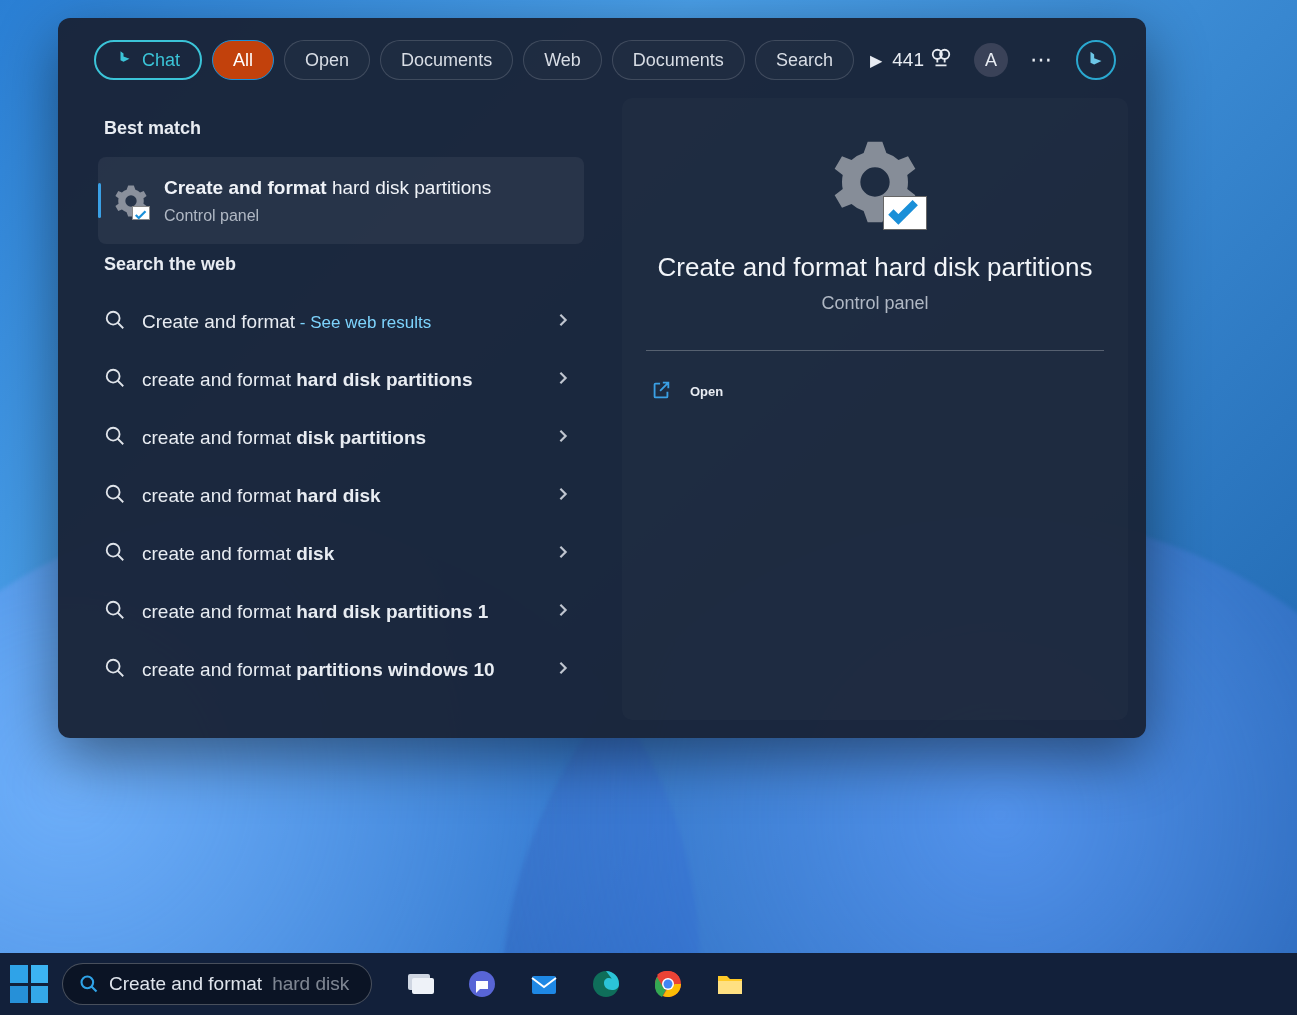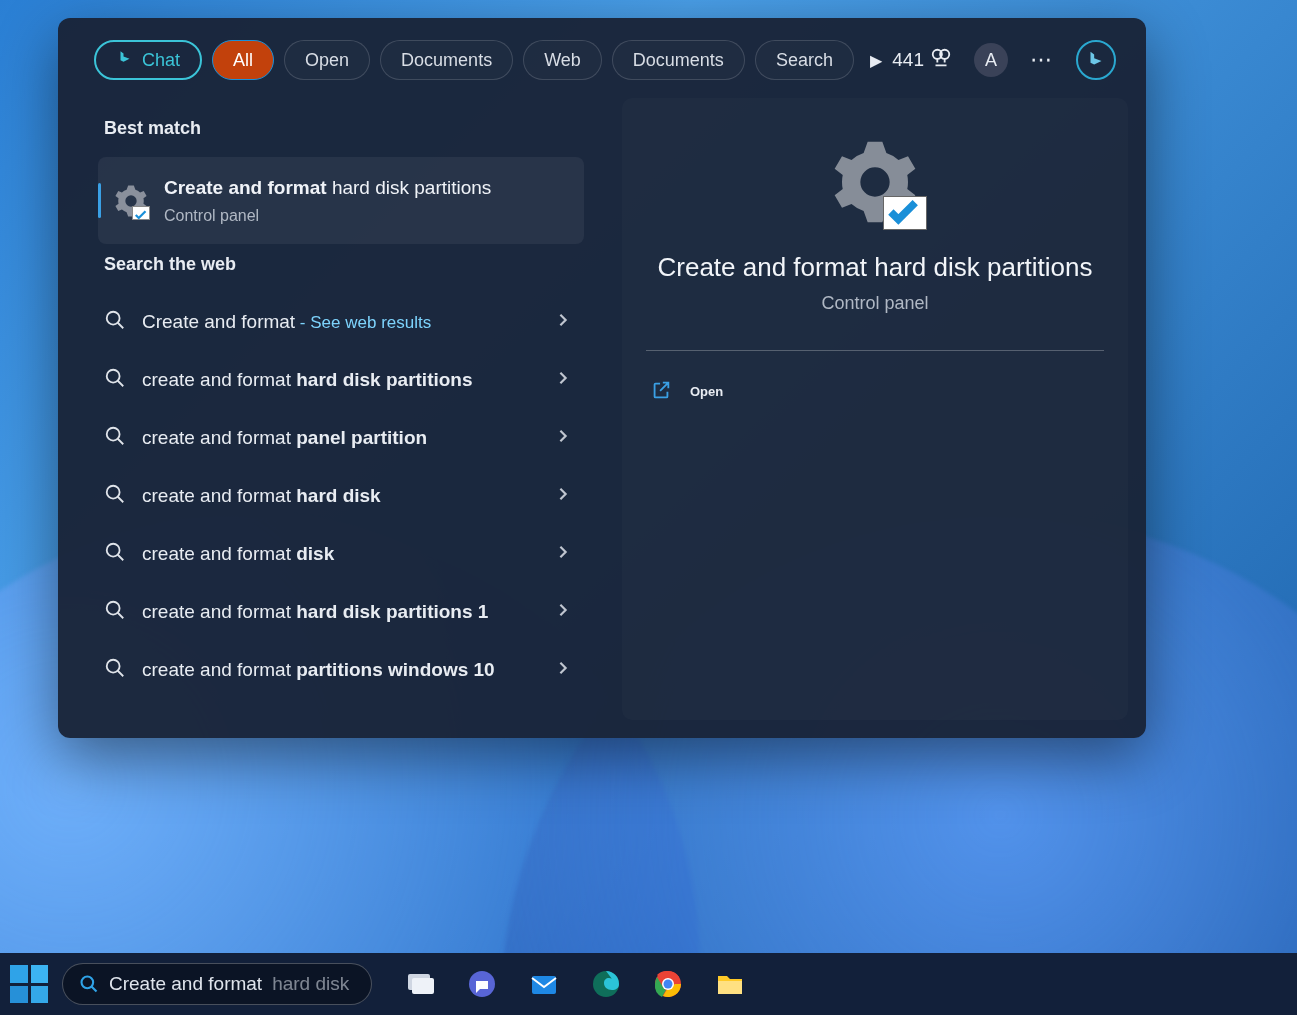--- a/index.html
+++ b/index.html
@@ -345,21 +345,21 @@
                 <path d="M2 2l6 6-6 6"></path>
               </svg></span>
         </div>
 
         <div class="web-item">
           <span class="search-icon"><svg viewBox="0 0 24 24">
                 <circle cx="10" cy="10" r="7"></circle>
                 <path d="M21 21l-6-6"></path>
               </svg></span>
           <div class="web-text">
-            <span>create and format </span><b>panel partition</b>
+            <span>create and format </span><b>disk partitions</b>
           </div>
           <span class="chevron"><svg viewBox="0 0 10 16">
                 <path d="M2 2l6 6-6 6"></path>
               </svg></span>
         </div>
 
         <div class="web-item">
           <span class="search-icon"><svg viewBox="0 0 24 24">
                 <circle cx="10" cy="10" r="7"></circle>
                 <path d="M21 21l-6-6"></path>

